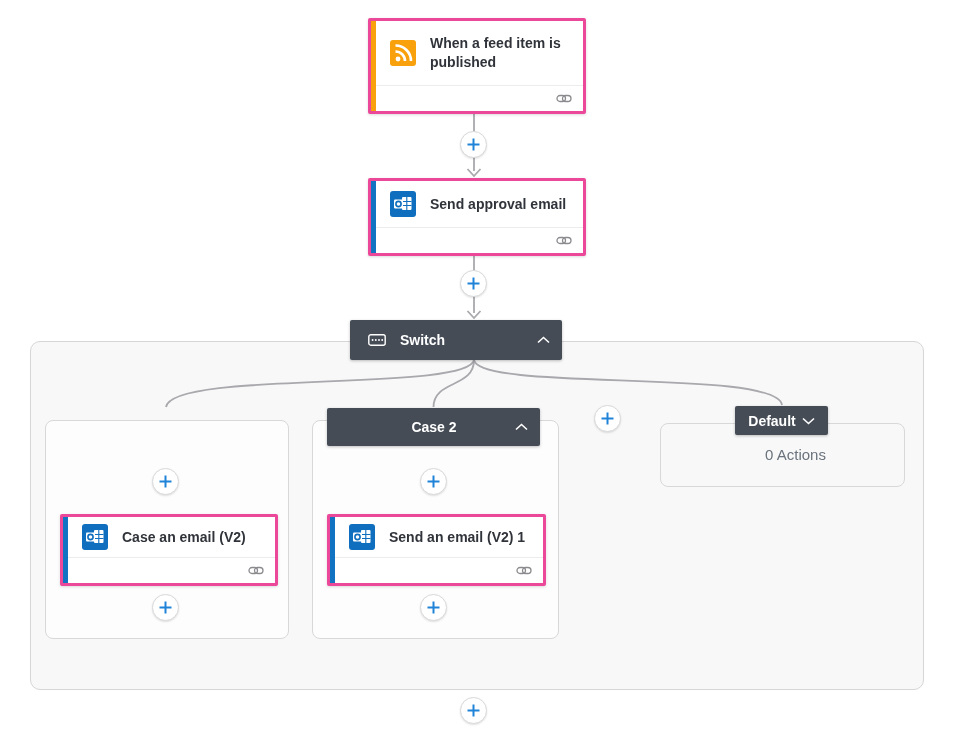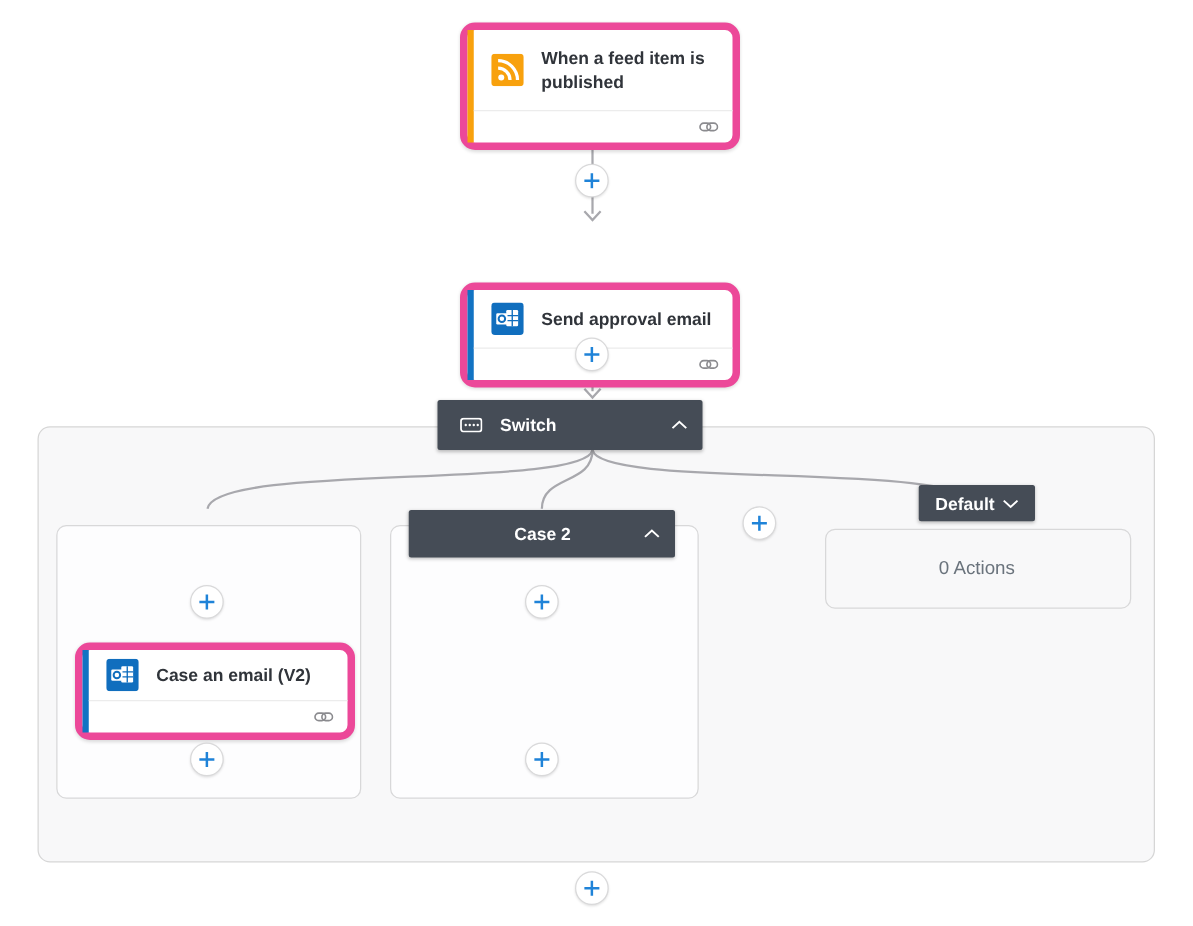--- a/index.html
+++ b/index.html
@@ -22,51 +22,51 @@
   .scope-header{position:absolute;height:40px;background:#454c56;border-radius:2px;
     box-shadow:0 1px 3px rgba(0,0,0,.25);display:flex;align-items:center;z-index:5;
     color:#fff;font-size:14px;font-weight:700;cursor:pointer;}
   .scope-header .hdr-label{flex:1;}
   .scope-header .chev{margin-right:12px;display:flex;align-items:center;}
   .hdr-switch{left:350px;top:320px;width:212px;}
   .hdr-switch .hdr-icon{margin:0 14px 0 18px;display:flex;align-items:center;}
   .hdr-case1{left:60px;top:408px;width:212px;height:38px;}
   .hdr-case2{left:327px;top:408px;width:213px;height:38px;}
   .hdr-case1 .hdr-label,.hdr-case2 .hdr-label{text-align:center;padding-left:26px;}
-  .hdr-default{left:735px;top:388px;width:93px;height:29px;justify-content:center;}
+  .hdr-default{left:735px;top:406px;width:93px;height:29px;justify-content:center;}
   .hdr-default .hdr-label{flex:none;padding-right:6px;}
   .hdr-default .chev{margin-right:0;}
 
   
-  .card{position:absolute;background:#fff;border:6px solid #ec4899;border-radius:12px;
+  .card{position:absolute;background:#fff;border:3px solid #ec4899;border-radius:2px;
     box-shadow:0 1px 3px rgba(0,0,0,.14);z-index:5;cursor:pointer;}
   .card .accent{position:absolute;left:0;top:0;bottom:0;width:5px;}
   .card .accent.orange{background:#f8a10d;}
   .card .accent.blue{background:#1273c3;}
   .card .title-row{display:flex;align-items:center;padding:0 14px 0 19px;}
   .card .title{font-size:14px;font-weight:700;color:#30343a;line-height:1.35;padding-left:14px;}
   .card .footer{position:absolute;left:5px;right:0;bottom:0;height:26px;border-top:1px solid #ececec;
     display:flex;align-items:center;justify-content:flex-end;padding-right:11px;box-sizing:border-box;}
   .card-trigger{left:368px;top:18px;width:212px;height:90px;}
   .card-trigger .title-row{height:64px;}
-  .card-approval{left:368px;top:178px;width:212px;height:72px;margin-top:48px;}
+  .card-approval{left:368px;top:178px;width:212px;height:72px;}
   .card-approval .title-row{height:46px;}
   .card-email1{left:60px;top:514px;width:212px;height:66px;}
   .card-email1 .title-row{height:40px;}
   .card-email2{left:327px;top:514px;width:213px;height:66px;}
   .card-email2 .title-row{height:40px;}
 
   
   .plus{position:absolute;width:27px;height:27px;border-radius:50%;background:#fff;
     border:1px solid #d9d9da;box-shadow:0 1px 2px rgba(0,0,0,.12);z-index:6;
     display:flex;align-items:center;justify-content:center;cursor:pointer;box-sizing:border-box;}
 
   
   .empty-text{position:absolute;left:660px;top:423px;width:243px;height:62px;z-index:4;
-    display:flex;align-items:center;justify-content:center;color:#6a737c;font-size:15px;}
+    display:flex;align-items:center;justify-content:center;color:#6a737c;font-size:15px;padding-left:14px;}
 
   .icon-badge{width:26px;height:26px;flex:none;display:block;}
 </style>
 </head>
 <body>
 
 <div class="canvas">
 
   <svg class="wires" viewBox="0 0 954 741">
     <g stroke="#a8a8ad" stroke-width="1.8" fill="none">
@@ -191,20 +191,39 @@
       <svg width="13" height="8" viewBox="0 0 13 8">
         <path d="M1 6.5 L6.5 1.5 L12 6.5" stroke="#fff" stroke-width="1.6" fill="none"></path>
       </svg>
     </span>
   </div>
   <div class="plus" style="left:420px;top:468px;">
     <svg width="13" height="13" viewBox="0 0 13 13">
       <path d="M6.5 0.5 V12.5 M0.5 6.5 H12.5" stroke="#1f83d8" stroke-width="2" fill="none"></path>
     </svg>
   </div>
+  <div class="card card-email2">
+    <div class="accent blue"></div>
+    <div class="title-row">
+      <svg class="icon-badge" viewBox="0 0 26 26">
+        <rect x="0" y="0" width="26" height="26" rx="3" fill="#106ebe"></rect>
+        <rect x="12" y="6" width="9.5" height="13" rx="1" fill="#fff"></rect>
+        <path d="M12 10.5 h9.5 M12 14.5 h9.5 M16.8 6 v13" stroke="#106ebe" stroke-width="1.1"></path>
+        <rect x="4" y="8.5" width="9" height="9" rx="1" fill="#fff"></rect>
+        <circle cx="8.5" cy="13" r="2.6" fill="none" stroke="#106ebe" stroke-width="1.6"></circle>
+      </svg>
+      <div class="title">Send an email (V2) 1</div>
+    </div>
+    <div class="footer">
+      <svg width="16" height="11" viewBox="0 0 16 11">
+        <rect x="1" y="2.5" width="8.5" height="6" rx="3" fill="none" stroke="#8b8b8f" stroke-width="1.3"></rect>
+        <rect x="6.5" y="2.5" width="8.5" height="6" rx="3" fill="none" stroke="#8b8b8f" stroke-width="1.3"></rect>
+      </svg>
+    </div>
+  </div>
   <div class="plus" style="left:420px;top:594px;">
     <svg width="13" height="13" viewBox="0 0 13 13">
       <path d="M6.5 0.5 V12.5 M0.5 6.5 H12.5" stroke="#1f83d8" stroke-width="2" fill="none"></path>
     </svg>
   </div>
 
   <div class="plus" style="left:594px;top:405px;">
     <svg width="13" height="13" viewBox="0 0 13 13">
       <path d="M6.5 0.5 V12.5 M0.5 6.5 H12.5" stroke="#1f83d8" stroke-width="2" fill="none"></path>
     </svg>

